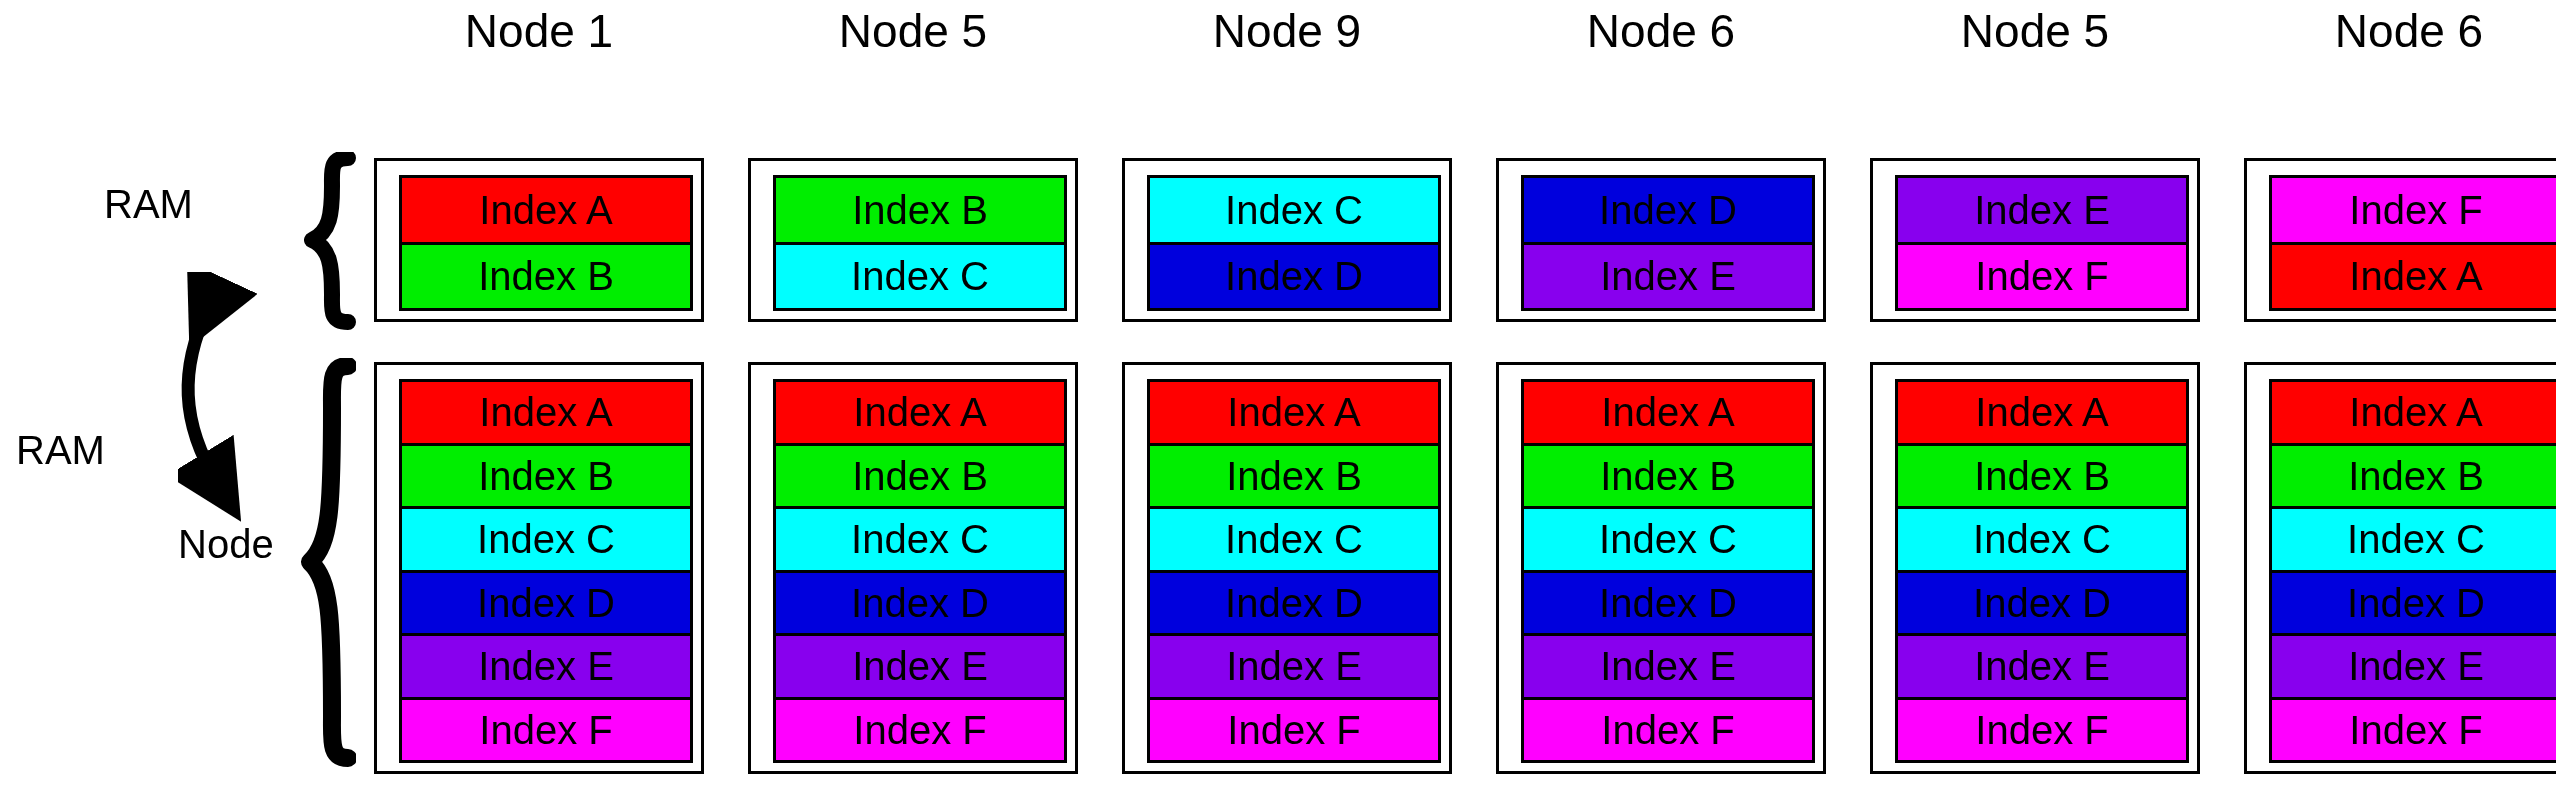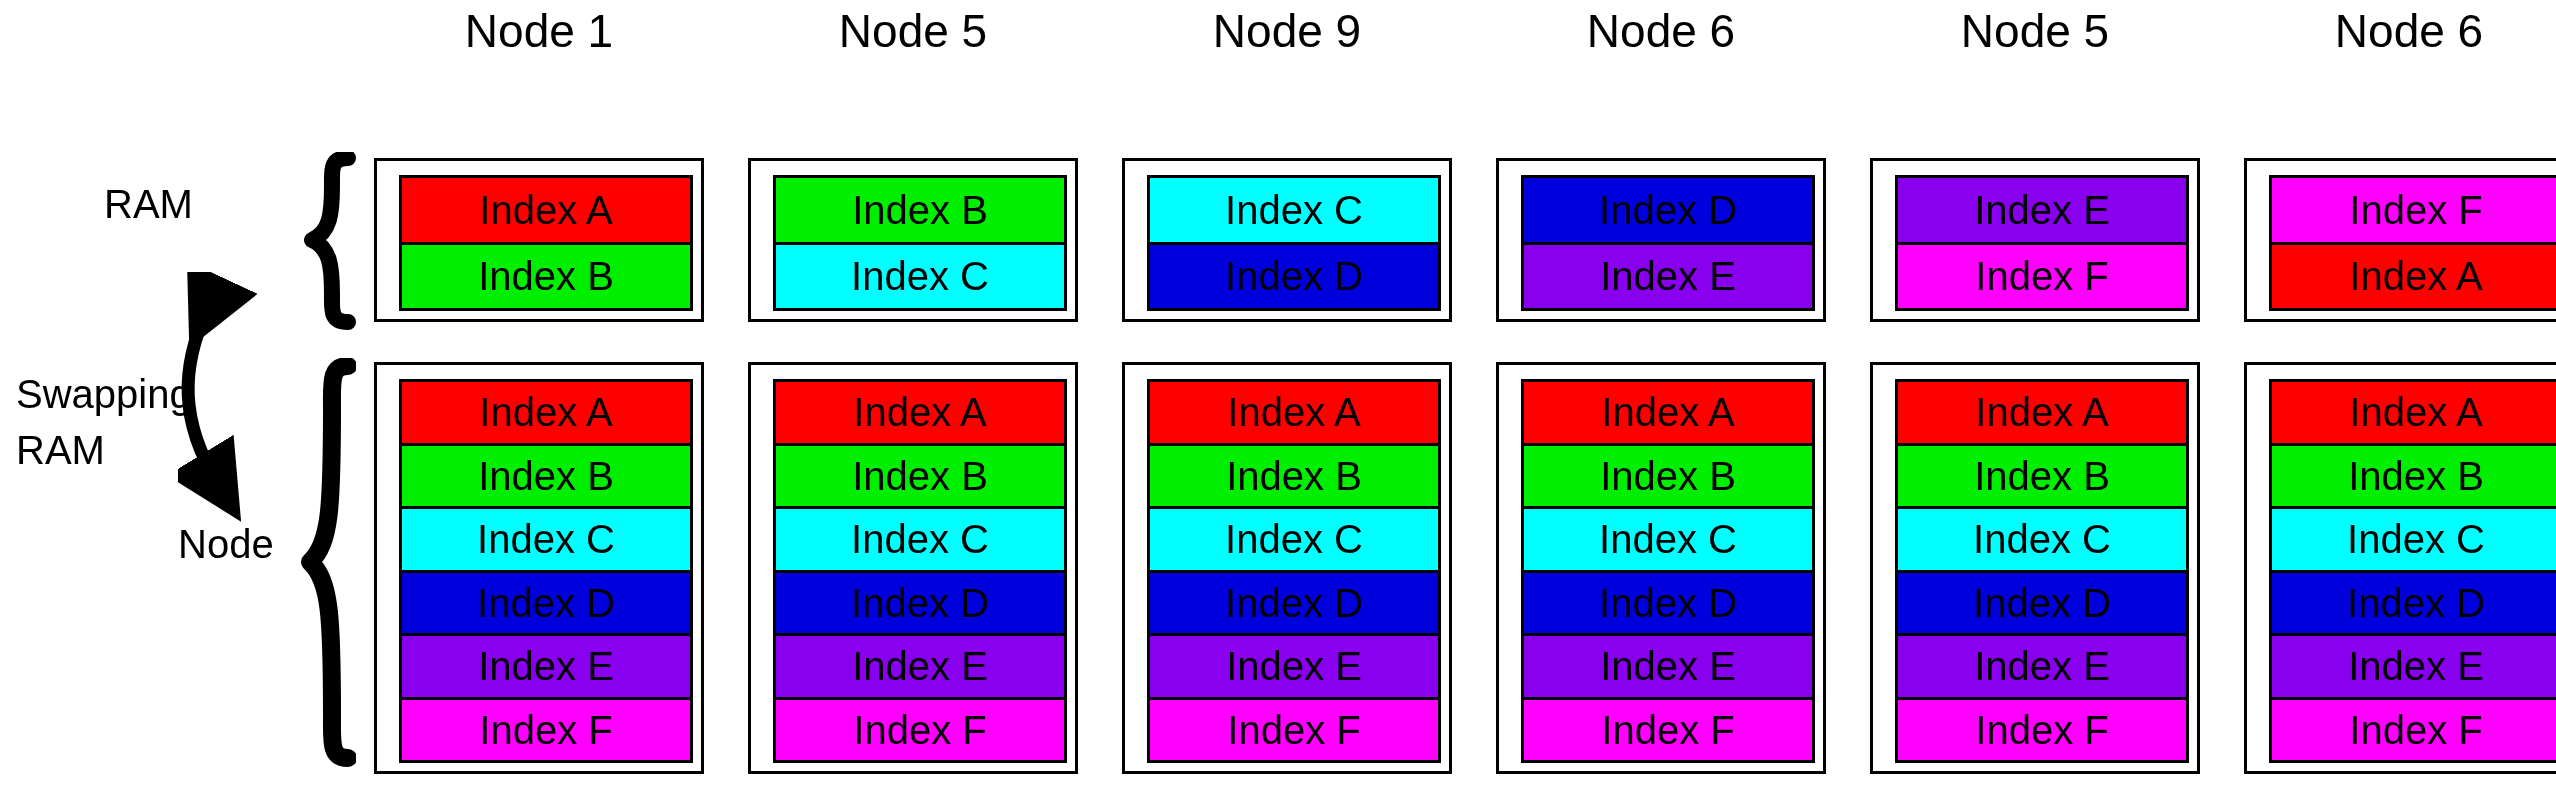--- a/index.html
+++ b/index.html
@@ -39,21 +39,20 @@
       <div class="node-header" style="left: 374px; top: 8px; width: 330px;">Node 1</div>
       <div class="node-header" style="left: 748px; top: 8px; width: 330px;">Node 5</div>
       <div class="node-header" style="left: 1122px; top: 8px; width: 330px;">Node 9</div>
       <div class="node-header" style="left: 1496px; top: 8px; width: 330px;">Node 6</div>
       <div class="node-header" style="left: 1870px; top: 8px; width: 330px;">Node 5</div>
       <div class="node-header" style="left: 2244px; top: 8px; width: 330px;">Node 6</div>
     </div>
 
   <div class="side-label" style="left:104px;top:178px;">RAM</div>
 
-  <div class="side-label" style="left:16px;top:368px;">Swapping</div>
 
   <div class="side-label" style="left:16px;top:424px;">RAM</div>
 
   <div class="side-label" style="left:178px;top:518px;">Node</div>
 
   <svg class="brace" style="left:300px;top:152px;" width="56" height="182" viewBox="0 0 56 182">
     <path d="M48 6
              C 30 6, 32 18, 32 34
              C 32 62, 30 80, 12 88
              C 30 96, 32 114, 32 142

